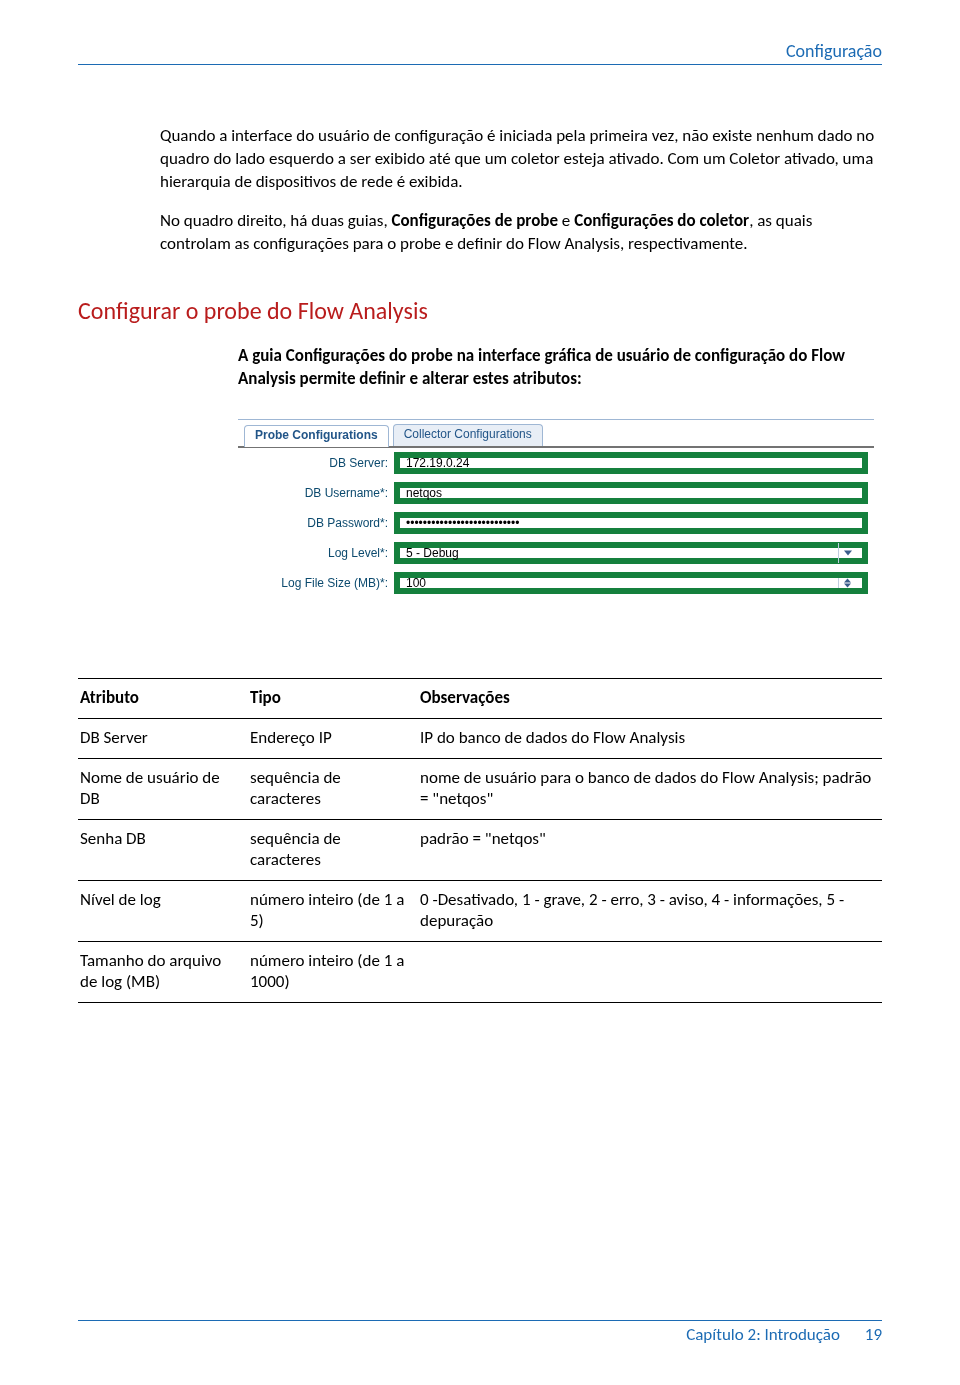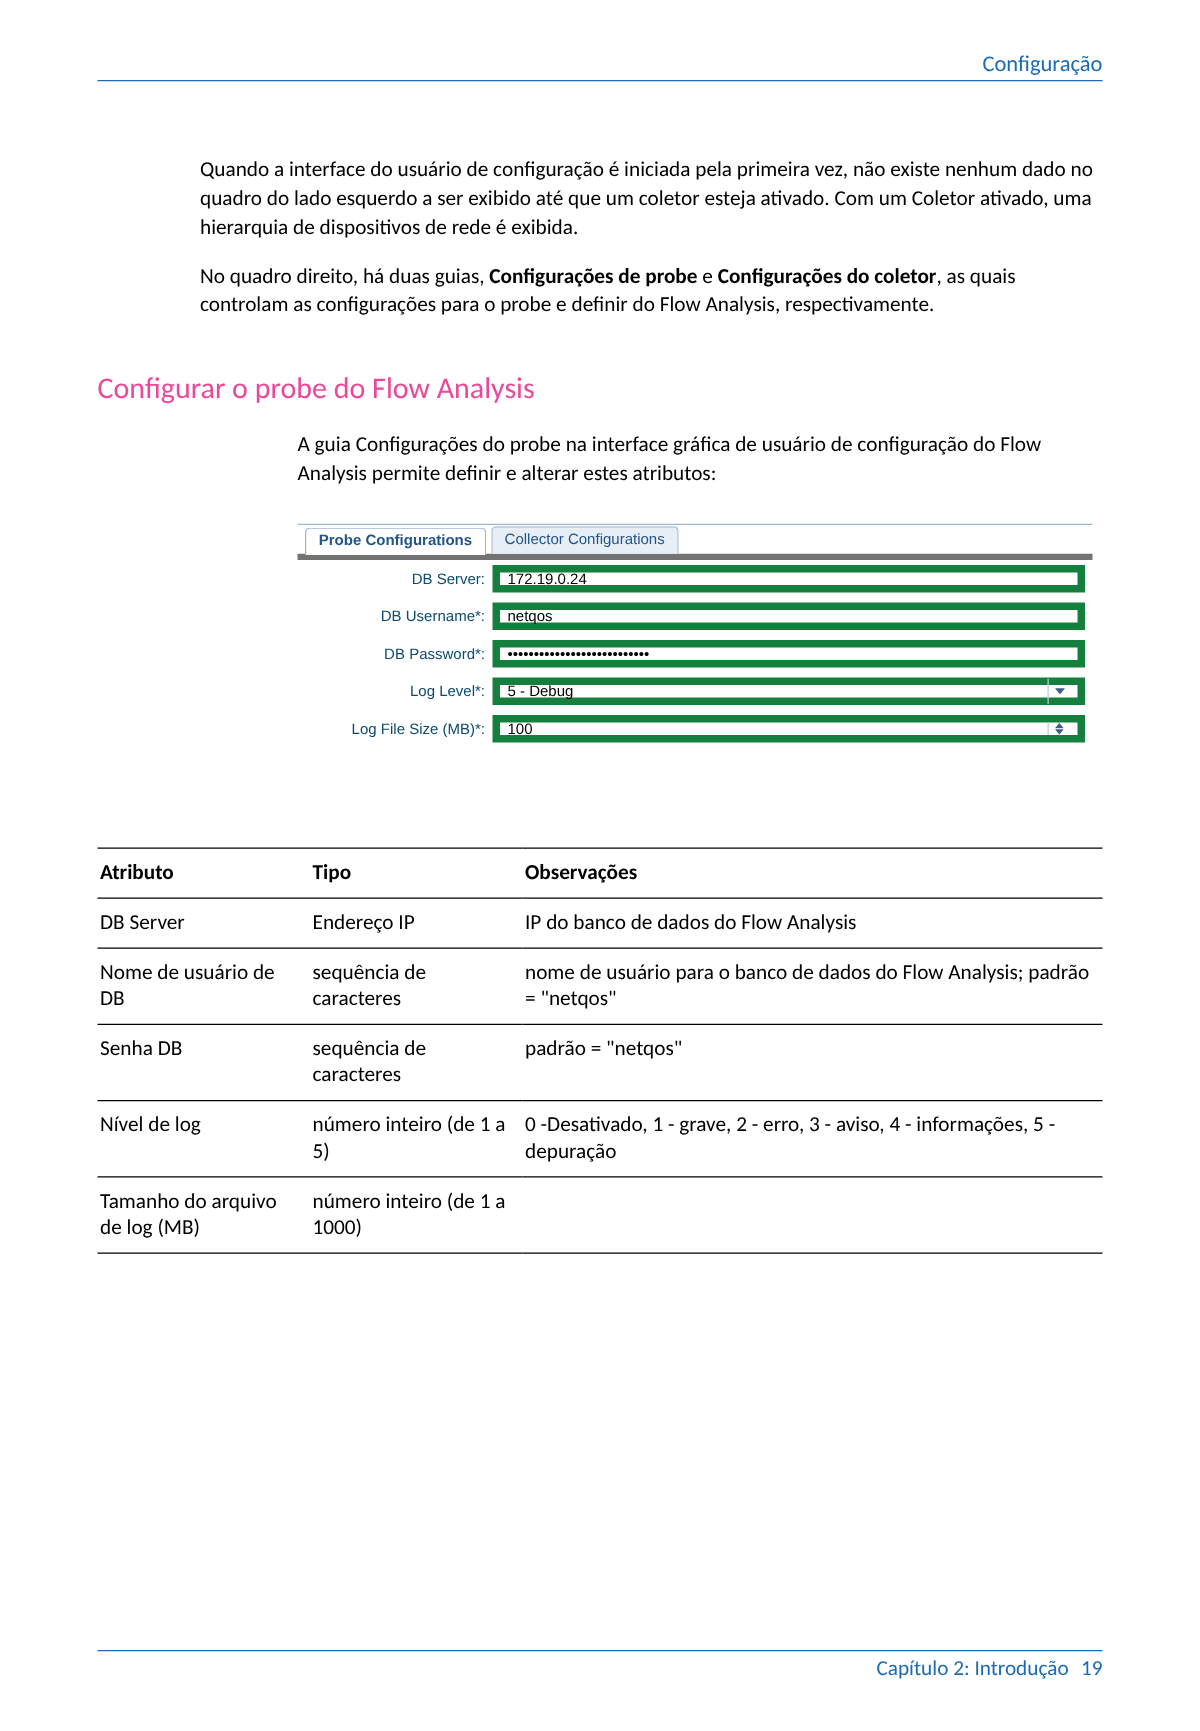--- a/index.html
+++ b/index.html
@@ -1,27 +1,27 @@
 <!DOCTYPE html>
 <html><head>
 <meta charset="utf-8">
 <style>
   * { box-sizing: border-box; margin: 0; padding: 0; }
   html, body { width: 960px; height: 1385px; background: #fff; font-family: "Segoe UI", Calibri, Arial, sans-serif; color: #000; }
   .page { width: 960px; height: 1385px; position: relative; padding: 40px 78px 50px 78px; }
   .header-title { color: #1c6bb4; text-align: right; font-size: 18px; border-bottom: 1px solid #1c6bb4; padding-bottom: 2px; }
   .body-block { margin-top: 60px; margin-left: 82px; }
   .body-block p { font-size: 17px; line-height: 1.35; margin-bottom: 16px; }
-  .section-title { color: #ec4899; font-size: 24px; font-weight: 500; margin-top: 40px; margin-bottom: 20px; }
+  .section-title { color: #b91c1c; font-size: 24px; font-weight: 500; margin-top: 40px; margin-bottom: 20px; }
   .indent-block { margin-left: 160px; }
-  .indent-block p { font-size: 17px; line-height: 1.35; }
+  .indent-block p { font-size: 17px; line-height: 1.35; font-weight: bold; }
 
   
   .config-shot { margin-top: 28px; margin-left: 160px; width: 636px; font-family: Tahoma, Verdana, sans-serif; font-size: 13px; border-top: 1px solid #9fb7d4; }
-  .tabs-row { display: flex; align-items: flex-end; height: 28px; border-bottom: 5px solid #737373; padding-left: 6px; gap: 4px; }
+  .tabs-row { display: flex; align-items: flex-end; height: 28px; border-bottom: 2px solid #737373; padding-left: 6px; gap: 4px; }
   .tab { height: 22px; border: 1px solid #9fb7d4; border-bottom: none; border-radius: 4px 4px 0 0; padding: 2px 10px 0 10px; font-size: 12px; color: #225588; background: #e8eef6; cursor: pointer; }
   .tab.active { background: #fff; font-weight: bold; position: relative; top: 1px; }
   .form-row { display: flex; align-items: center; padding: 4px 6px; }
   .form-label { width: 150px; text-align: right; font-size: 12px; color: #0c4a6e; padding-right: 6px; }
   .form-input { flex: 1; border: 6px solid #15803d; height: 22px; padding: 2px 6px; font-size: 12px; font-family: Tahoma, sans-serif; background: #fff; display: flex; align-items: center; }
   .form-input.combo, .form-input.spinner { justify-content: space-between; text-align: center; }
   .combo-arrow { width: 18px; height: 20px; border-left: 1px solid #c0cee0; display: flex; align-items: center; justify-content: center; color: #3a5d8a; }
   .combo-arrow svg { width: 8px; height: 8px; }
   .spinner-ctrl { width: 18px; display: flex; flex-direction: column; border-left: 1px solid #c0cee0; }
   .spinner-ctrl > div { flex: 1; display: flex; align-items: center; justify-content: center; color: #3a5d8a; }
@@ -29,21 +29,21 @@
 
   
   .attr-table { margin-top: 80px; width: 100%; border-collapse: collapse; font-size: 17px; }
   .attr-table th, .attr-table td { border-top: 1px solid #000; border-bottom: 1px solid #000; padding: 8px 10px 10px 2px; text-align: left; vertical-align: top; margin-left: 24px; }
   .attr-table th { font-weight: bold; }
   .col-attr { width: 170px; }
   .col-tipo { width: 170px; }
 
   
   .footer { position: absolute; bottom: 40px; left: 78px; right: 78px; border-top: 1px solid #1c6bb4; text-align: right; padding-top: 3px; color: #1c6bb4; font-size: 17px; }
-  .footer .pagenum { margin-left: 6px; }
+  .footer .pagenum { margin-left: 21px; }
 </style>
 </head>
 <body>
 
 <div class="page">
 
   <div class="header-title">Configuração</div>
 
   <div class="body-block">
     <p>Quando a interface do usuário de configuração é iniciada pela primeira vez, não existe nenhum dado no quadro do lado esquerdo a ser exibido até que um coletor esteja ativado. Com um Coletor ativado, uma hierarquia de dispositivos de rede é exibida.</p>

